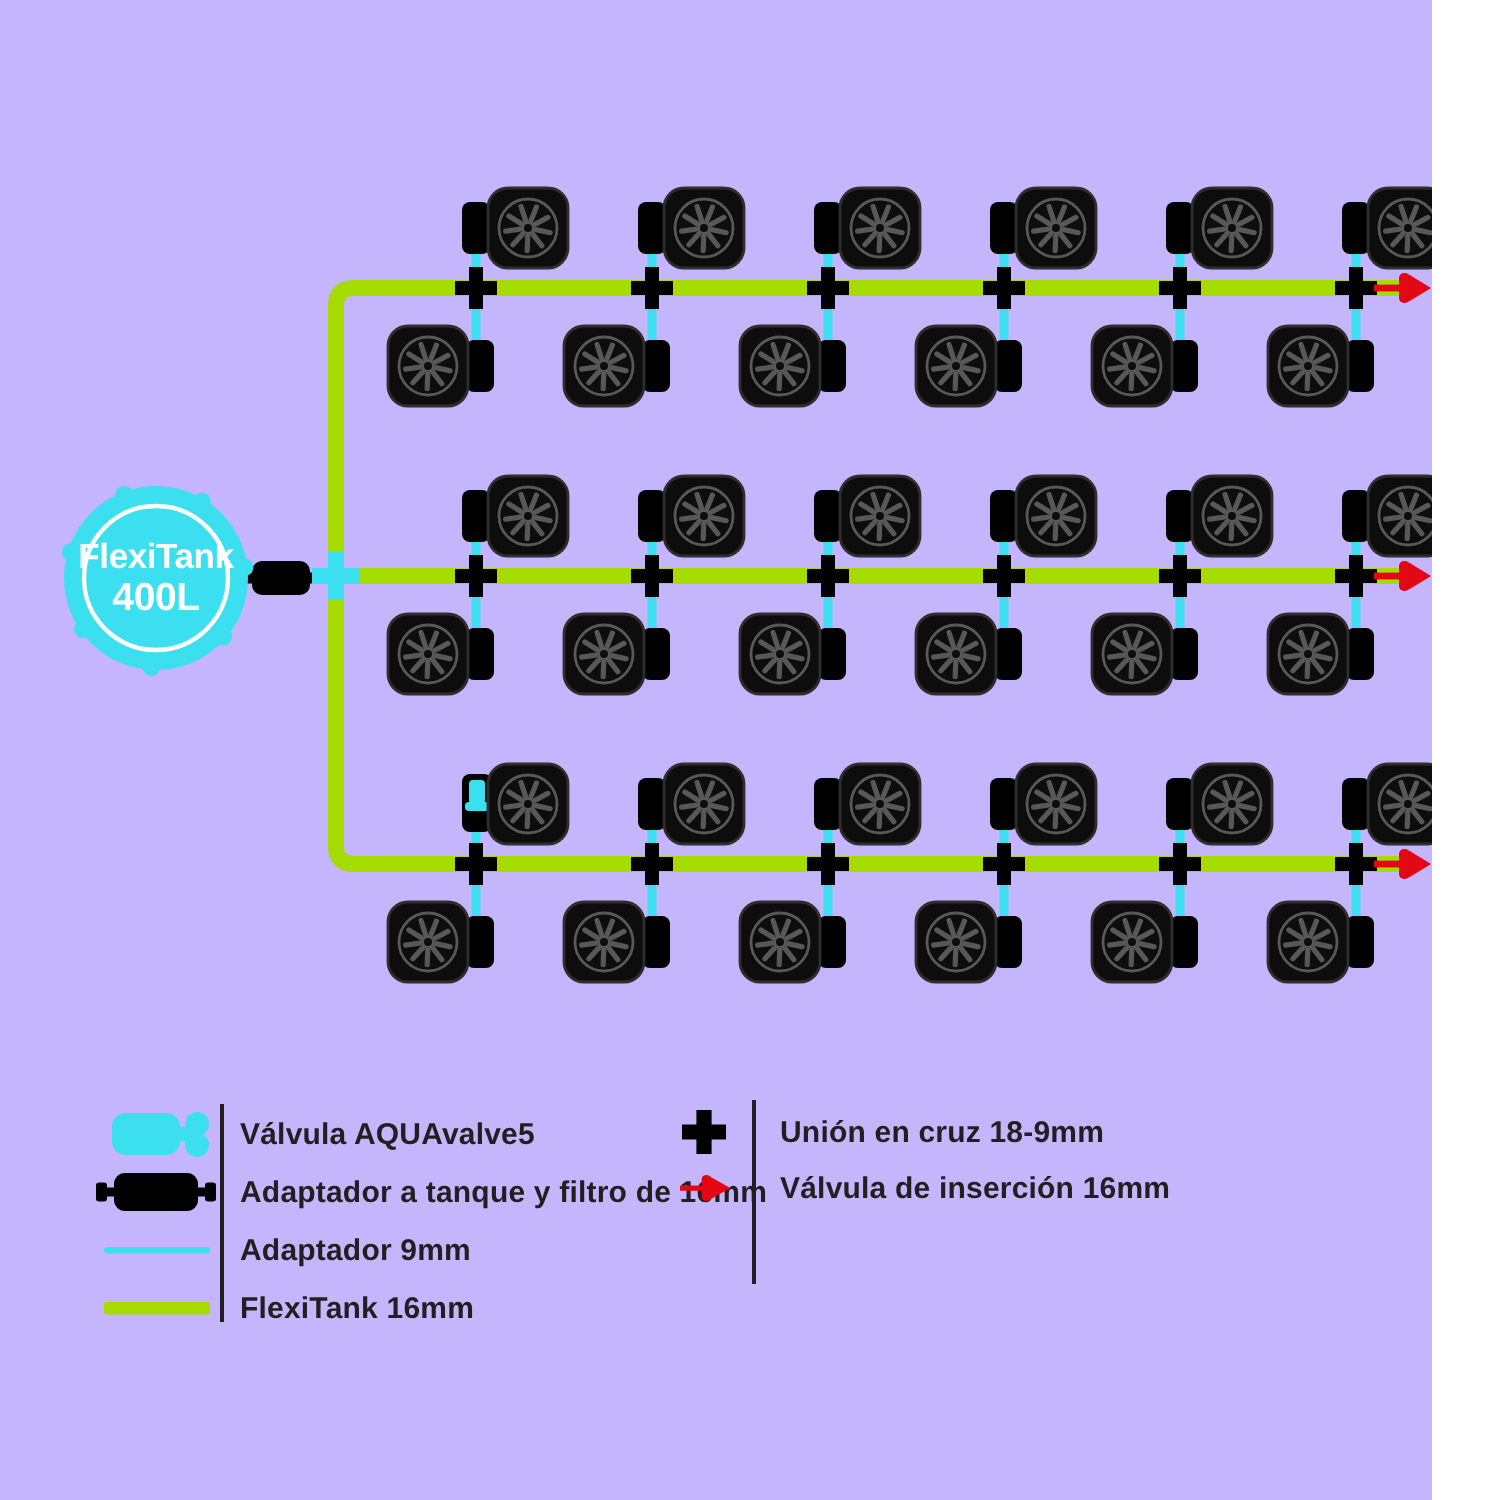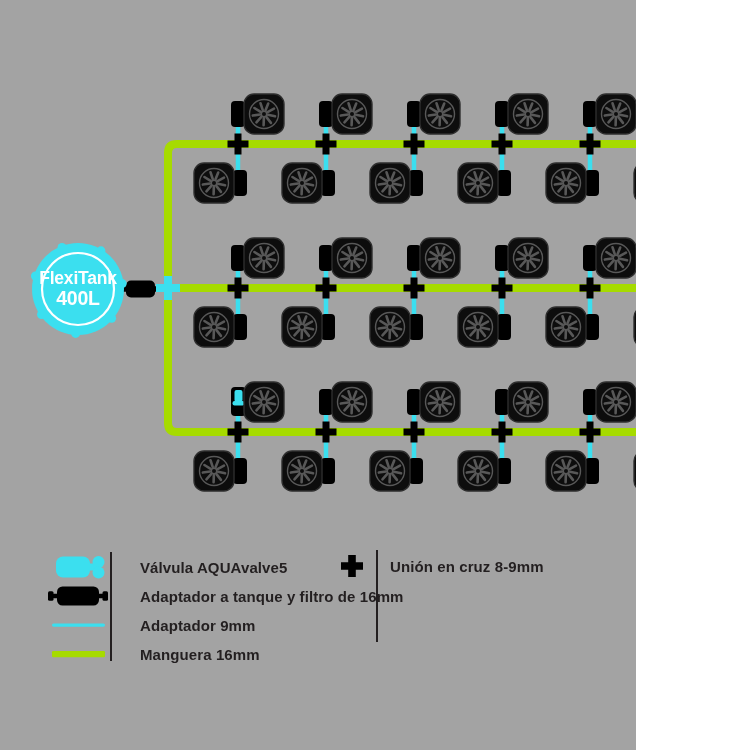--- a/index.html
+++ b/index.html
@@ -1,29 +1,29 @@
 <!DOCTYPE html>
 <html><head>
 <meta charset="utf-8">
 <style>
   html,body{margin:0;padding:0;background:#fff;}
-  .canvas{position:relative;width:636px;height:750px;background:#a3a3a3;overflow:hidden;
+  .canvas{position:relative;width:716px;height:750px;background:#c4b5fd;overflow:hidden;
           font-family:"Liberation Sans",sans-serif;}
   #diagram-svg{position:absolute;left:0;top:0;}
   #layer-tank-text text{font-family:"Liberation Sans",sans-serif;font-weight:bold;fill:#ffffff;text-anchor:middle;}
   #tank-label-1{font-size:17.5px;letter-spacing:-0.2px;}
   #tank-label-2{font-size:19.5px;letter-spacing:-0.2px;}
   .legend-col{position:absolute;display:flex;flex-direction:column;}
   #legend-left{left:48px;top:556px;gap:7px;}
   #legend-right{left:340px;top:555px;gap:6px;}
   .legend-row{display:flex;align-items:center;height:22px;}
   .legend-icon{display:flex;align-items:center;}
   #legend-left .legend-icon{width:60px;}
   #legend-right .legend-icon{width:26px;}
-  #legend-left .legend-label{margin-left:32px;text-align:center;}
+  #legend-left .legend-label{margin-left:12px;text-align:center;}
   #legend-right .legend-label{margin-left:24px;}
   .legend-label{font-size:15px;font-weight:bold;color:#231f20;white-space:nowrap;letter-spacing:0.1px;}
   .legend-divider{position:absolute;width:2px;background:#231f20;}
   #divider-left{left:110px;top:552px;height:109px;}
   #divider-right{left:376px;top:550px;height:92px;}
 </style>
 </head>
 <body>
 
 <div class="canvas">
@@ -689,27 +689,37 @@
           </svg>
         </span>
         <span class="legend-label">Adaptador 9mm</span>
       </div>
       <div class="legend-row">
         <span class="legend-icon">
           <svg width="60" height="24" viewBox="0 0 60 24">
             <rect x="4" y="9" width="53" height="6.2" rx="1.2" fill="#A6DB00"></rect>
           </svg>
         </span>
-        <span class="legend-label">Manguera 16mm</span>
+        <span class="legend-label">FlexiTank 16mm</span>
       </div>
     </div>
   <div class="legend-col" id="legend-right">
       <div class="legend-row">
         <span class="legend-icon">
           <svg width="26" height="24" viewBox="0 0 26 24">
             <path d="M8.2 1h7.6v7.2h7.2v7.6h-7.2v7.2h-7.6v-7.2h-7.2v-7.6h7.2z" fill="#000000"></path>
           </svg>
         </span>
-        <span class="legend-label">Unión en cruz 8-9mm</span>
+        <span class="legend-label">Unión en cruz 18-9mm</span>
+      </div>
+      <div class="legend-row">
+        <span class="legend-icon">
+          <svg width="30" height="24" viewBox="0 0 30 24">
+            <rect x="0" y="10.6" width="15" height="3" fill="#E30613"></rect>
+     <rect x="12.5" y="4.5" width="5.5" height="15" rx="2.5" fill="#E30613"></rect>
+     <polygon points="17.5,5.5 29,12 17.5,18.5" fill="#E30613"></polygon>
+          </svg>
+        </span>
+        <span class="legend-label">Válvula de inserción 16mm</span>
       </div>
     </div>
 
 </div>
 
 </body></html>

